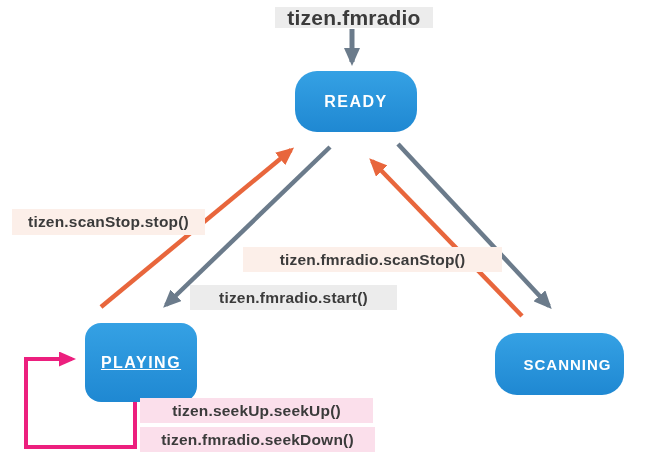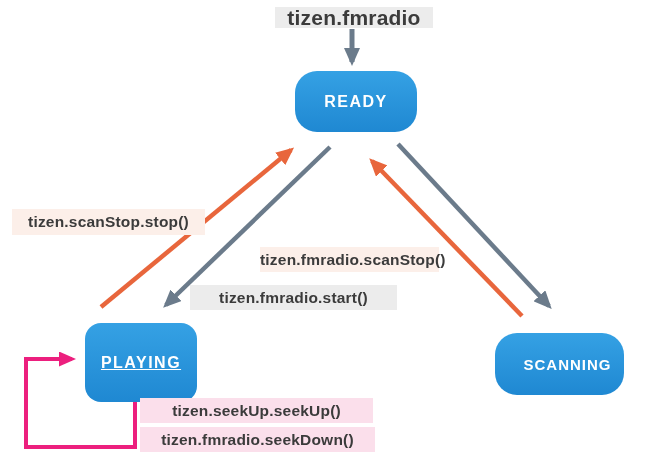--- a/index.html
+++ b/index.html
@@ -50,21 +50,21 @@
     white-space:nowrap;
     text-align:center;
     box-sizing:border-box;
   }
   .bg-gray{background:var(--label-gray-bg);}
   .bg-peach{background:var(--label-peach-bg);}
   .bg-pink{background:var(--label-pink-bg);}
   .lbl-title{left:275px;top:7px;width:158px;height:21px;line-height:21px;font-size:21px;}
   .lbl-scanstart{left:412px;top:154px;width:232px;height:24px;line-height:24px;}
   .lbl-stop{left:12px;top:209px;width:193px;height:26px;line-height:26px;}
-  .lbl-scanstop{left:260px;top:247px;width:179px;height:25px;line-height:25px;}
+  .lbl-scanstop{left:243px;top:247px;width:259px;height:25px;line-height:25px;}
   .lbl-start{left:190px;top:285px;width:207px;height:25px;line-height:25px;}
   .lbl-seekup{left:140px;top:398px;width:233px;height:25px;line-height:25px;}
   .lbl-seekdown{left:140px;top:427px;width:235px;height:25px;line-height:25px;}
 </style>
 </head>
 <body>
 
 <div class="canvas">
 
   <svg class="arrows" width="653" height="471" viewBox="0 0 653 471">

